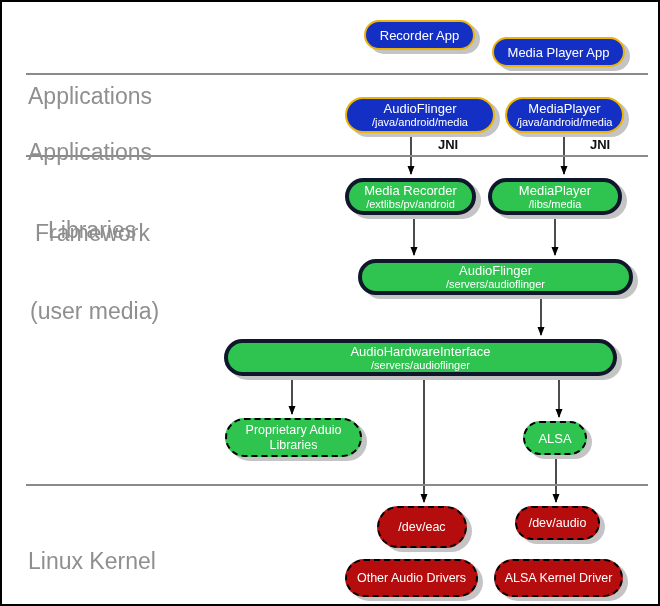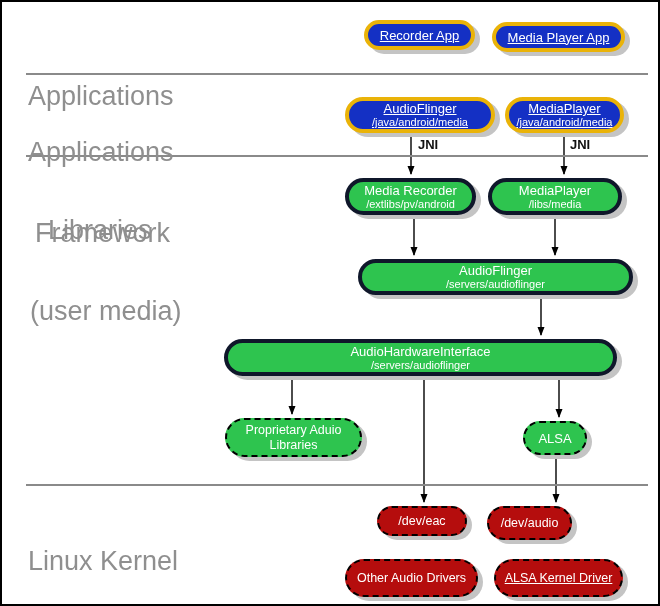--- a/index.html
+++ b/index.html
@@ -23,61 +23,61 @@
   .divider{
     position:absolute;left:24px;width:622px;height:0;
     border-top:2px solid var(--divider-gray);
   }
   .divider.d1{top:71px;}
   .divider.d2{top:153px;}
   .divider.d3{top:482px;}
   
   .layer-label{
     position:absolute;color:var(--layer-gray);
-    font-size:27px;line-height:27px;white-space:pre;
+    font-size:23px;line-height:27px;white-space:pre;
   }
   .ll-apps{left:26px;top:27px;}
   .ll-fw{left:26px;top:83px;}
   .ll-fw .l2{padding-left:7px;}
   .ll-lib{left:28px;top:161px;}
   .ll-lib .l1{padding-left:18px;}
   .ll-kernel{left:26px;top:492px;}
   
   .node{
     position:absolute;display:flex;flex-direction:column;
     align-items:center;justify-content:center;
     border-radius:999px;color:#fff;text-align:center;
     box-shadow:5px 4px 0 0 var(--shadow-gray);
     box-sizing:border-box;line-height:15px;
   }
   .node .title{font-size:13px;}
   .node .subtitle{font-size:11px;line-height:13px;}
-  .blue{background:var(--app-blue);border:4px solid #eab308;text-decoration:underline;}
+  .blue{background:var(--app-blue);border:2px solid #eab308;}
   .green{background:var(--lib-green);border:4px solid #0f172a;}
   .green-dashed{background:var(--lib-green);border:2px dashed #000;}
   .red-dashed{background:var(--kernel-red);border:2px dashed #000;}
   .n-recorder-app{left:362px;top:18px;width:111px;height:30px;}
-  .n-media-player-app{left:490px;top:20px;width:133px;height:30px;}
+  .n-media-player-app{left:490px;top:35px;width:133px;height:30px;}
   .n-mr-fw{left:343px;top:95px;width:150px;height:36px;}
   .n-mp-fw{left:503px;top:95px;width:119px;height:36px;}
   .n-mr-lib{left:343px;top:176px;width:131px;height:37px;}
   .n-mp-lib{left:486px;top:176px;width:134px;height:37px;}
   .n-audioflinger{left:356px;top:257px;width:275px;height:36px;}
   .n-ahi{left:222px;top:337px;width:393px;height:37px;}
   .n-proprietary{left:223px;top:416px;width:137px;height:39px;}
   .n-proprietary .title{font-size:12.5px;line-height:15px;}
   .n-alsa{left:521px;top:419px;width:64px;height:34px;}
-  .n-dev-eac{left:375px;top:504px;width:90px;height:30px;}
-  .n-dev-audio{left:485px;top:504px;width:85px;height:34px;}
+  .n-dev-eac{left:375px;top:504px;width:90px;height:42px;}
+  .n-dev-audio{left:513px;top:504px;width:85px;height:34px;}
   .n-other-drivers{left:343px;top:557px;width:133px;height:38px;}
-  .n-alsa-kernel{left:492px;top:557px;width:129px;height:38px;text-decoration:underline;}
+  .n-alsa-kernel{left:492px;top:557px;width:129px;height:38px;}
   .red-dashed .title{font-size:12.5px;}
   
   .edge-label{
-    position:absolute;color:#111;font-size:13px;font-weight:700;
+    position:absolute;color:#111;font-size:13px;font-weight:700;margin-left:20px;
   }
   .el-jni-left{left:416px;top:135px;}
   .el-jni-right{left:568px;top:135px;}
   
   svg.arrows{position:absolute;left:0;top:0;pointer-events:none;}
 </style>
 </head>
 <body>
 
 <div class="frame">

